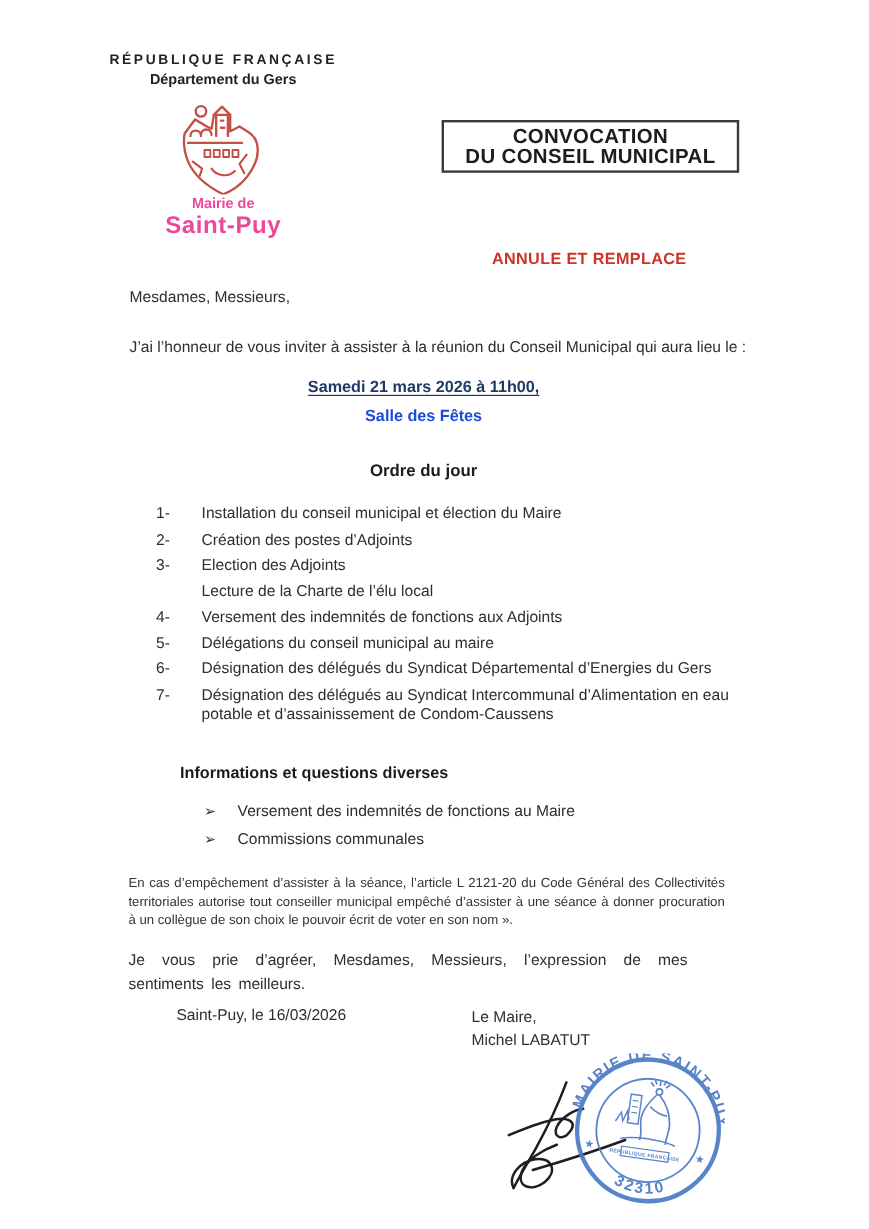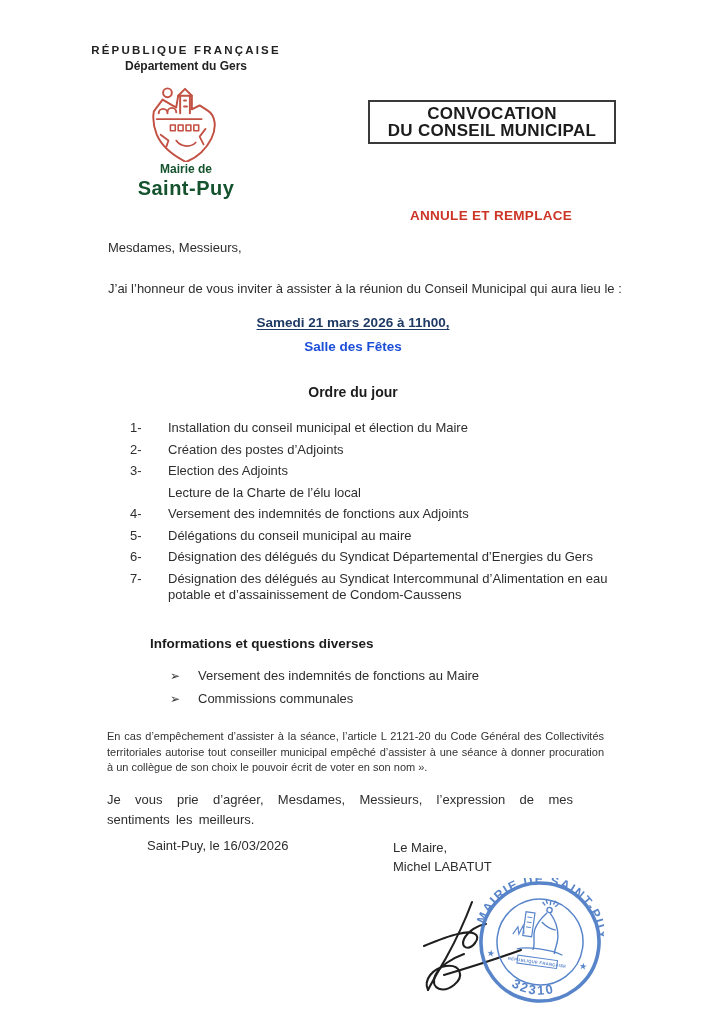--- a/index.html
+++ b/index.html
@@ -8,21 +8,21 @@
     background:#ffffff;overflow:hidden;
     font-family:"Liberation Sans", sans-serif;
     color:#2e2e2e;
   }
   .abs{position:absolute;}
   
   .rep-block{left:86px;top:44px;width:200px;text-align:center;}
   .rep-line1{font-size:11.5px;font-weight:700;letter-spacing:2.2px;color:#222;white-space:nowrap;}
   .rep-line2{font-size:12px;font-weight:700;color:#222;margin-top:3px;white-space:nowrap;}
   .logo-wrap{left:146px;top:84px;width:80px;text-align:center;}
-  .wordmark{left:106px;top:162px;width:160px;text-align:center;color:#14532d;}
+  .wordmark{left:106px;top:162px;width:160px;text-align:center;color:#ec4899;}
   .wordmark .small{font-size:12px;font-weight:700;}
   .wordmark .big{font-size:20px;font-weight:700;letter-spacing:0.5px;margin-top:1px;}
   
   .title-box{
     left:368px;top:100px;width:244px;height:40px;
     border:2px solid #3a3a3a;display:flex;flex-direction:column;
     align-items:center;justify-content:center;background:#fff;
   }
   .title-box div{font-size:17px;font-weight:700;color:#1c1c1c;line-height:17px;letter-spacing:0.3px;}
   .notice{left:368px;top:208px;width:246px;text-align:center;font-size:13.5px;font-weight:700;letter-spacing:0.3px;}

